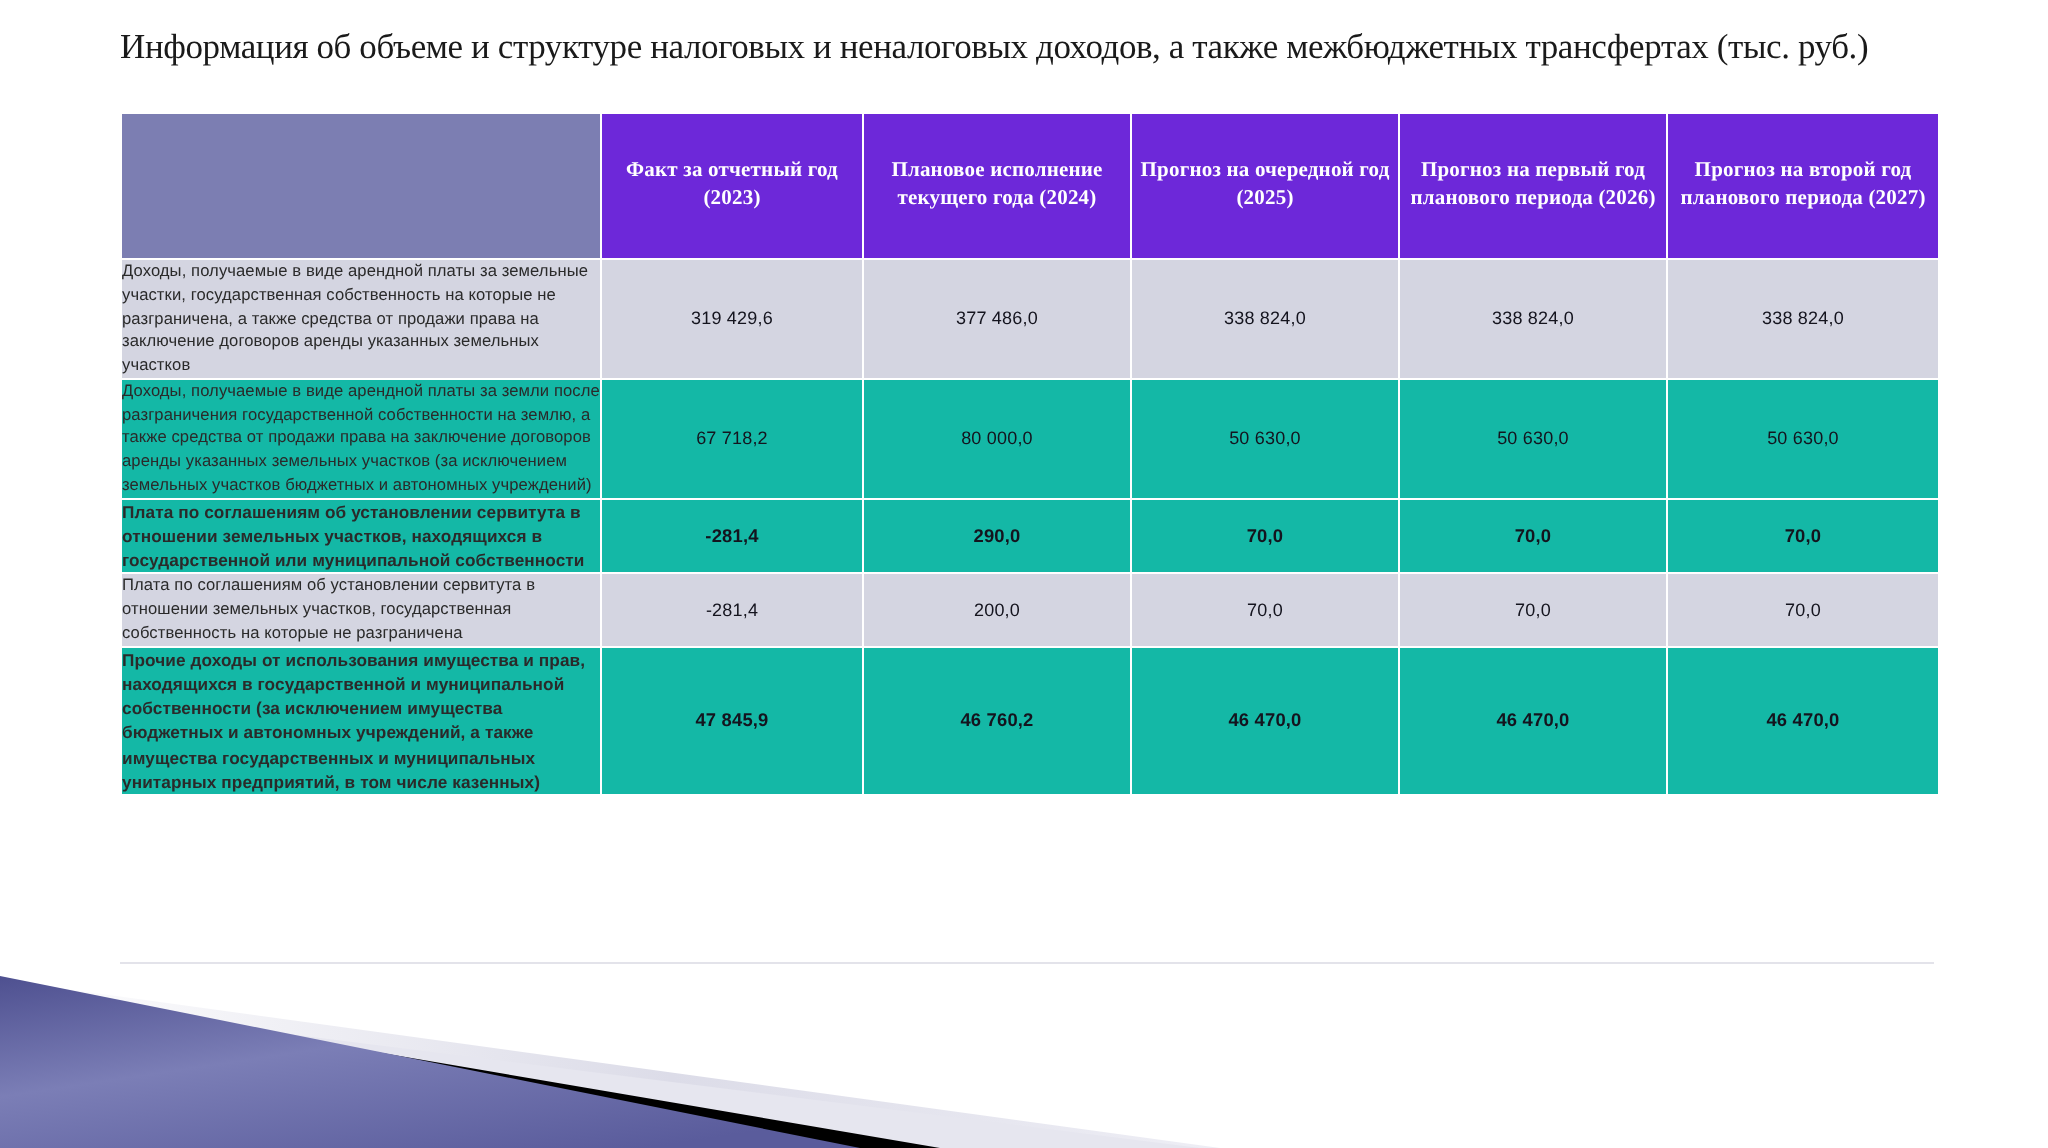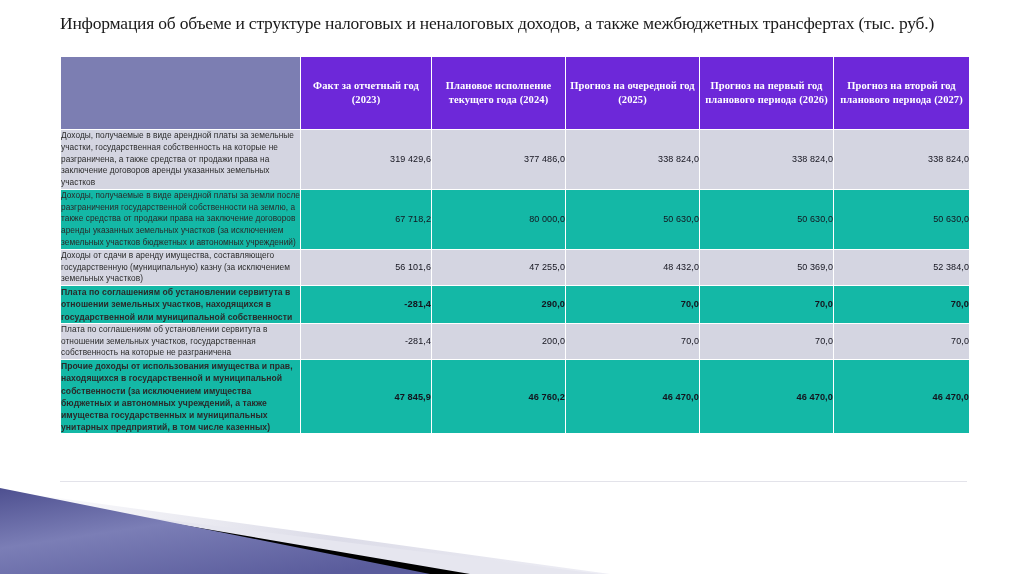--- a/index.html
+++ b/index.html
@@ -72,21 +72,21 @@
     font-size: 8.3px;
     line-height: 1.42;
     color: #2a2a2a;
     text-align: left;
     padding: 7px 8px 7px 9px;
     letter-spacing: 0.05px;
   }
   td.num {
     font-size: 9px;
     color: #14141e;
-    text-align: right;
+    text-align: center;
     padding: 6px 9px 6px 4px;
     letter-spacing: 0.1px;
   }
   tr.shade-a td { background: #d4d5e1; margin-left: 13px; }
   tr.shade-b td { background: #14b8a6; }
   tr.bold td.label,
   tr.bold td.num { font-weight: bold; }
   tr.bold td.label { font-size: 8.6px; }
   tr.bold td.num { font-size: 9.2px; }
 
@@ -152,28 +152,20 @@
           <td class="num">338 824,0</td>
         </tr>
         <tr class="shade-b">
           <td class="label">Доходы, получаемые в виде арендной платы за земли после разграничения государственной собственности на землю, а также средства от продажи права на заключение договоров аренды указанных земельных участков (за исключением земельных участков бюджетных и автономных учреждений)</td>
           <td class="num">67 718,2</td>
           <td class="num">80 000,0</td>
           <td class="num">50 630,0</td>
           <td class="num">50 630,0</td>
           <td class="num">50 630,0</td>
         </tr>
-        <tr class="shade-a">
-          <td class="label">Доходы от сдачи в аренду имущества, составляющего государственную (муниципальную) казну (за исключением земельных участков)</td>
-          <td class="num">56 101,6</td>
-          <td class="num">47 255,0</td>
-          <td class="num">48 432,0</td>
-          <td class="num">50 369,0</td>
-          <td class="num">52 384,0</td>
-        </tr>
         <tr class="shade-b bold">
           <td class="label">Плата по соглашениям об установлении сервитута в отношении земельных участков, находящихся в государственной или муниципальной собственности</td>
           <td class="num">-281,4</td>
           <td class="num">290,0</td>
           <td class="num">70,0</td>
           <td class="num">70,0</td>
           <td class="num">70,0</td>
         </tr>
         <tr class="shade-a">
           <td class="label">Плата по соглашениям об установлении сервитута в отношении земельных участков, государственная собственность на которые не разграничена</td>

